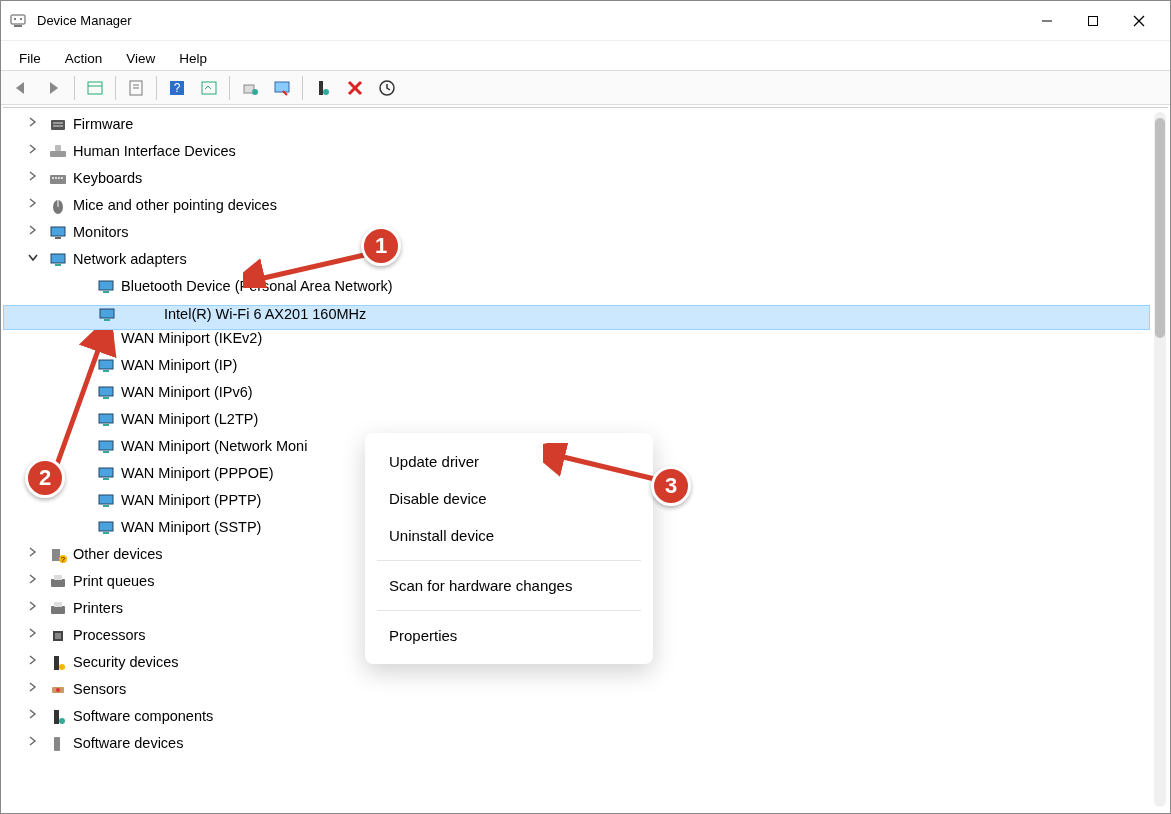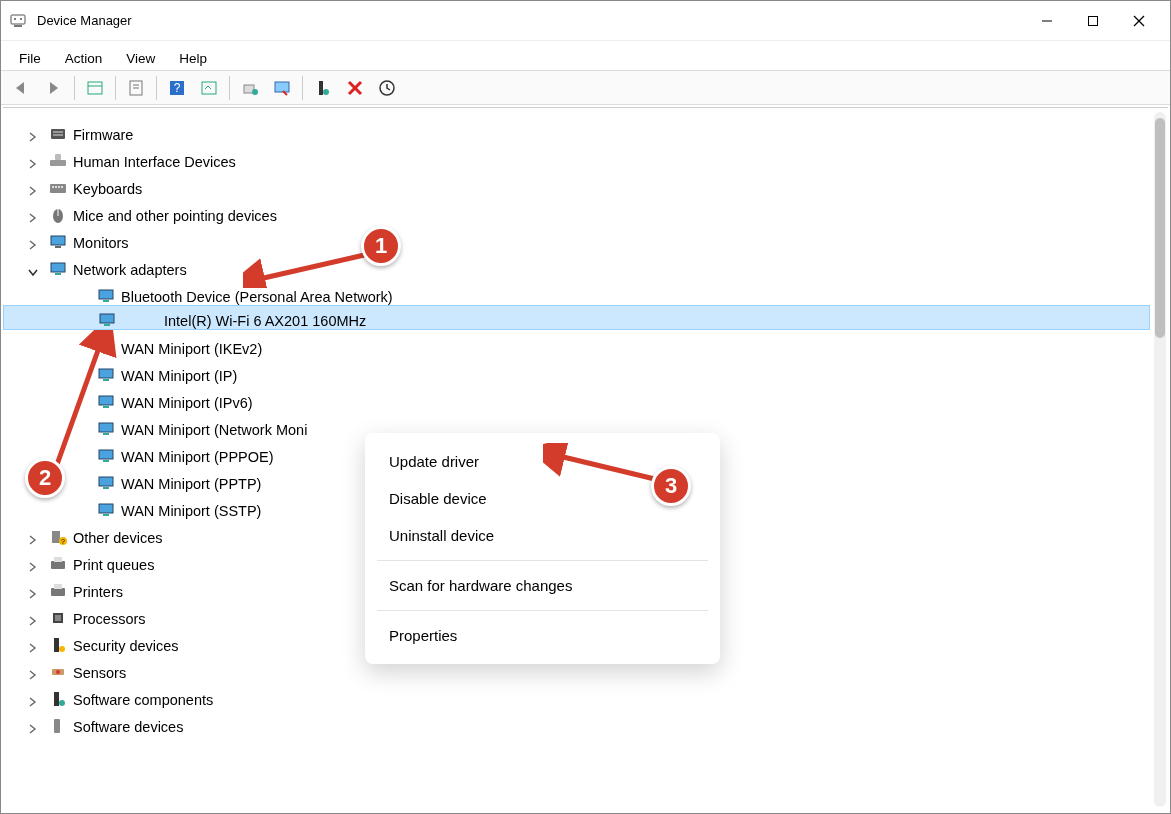--- a/index.html
+++ b/index.html
@@ -17,29 +17,29 @@
 
 .toolbar { height: 34px; display: flex; align-items: center; padding: 0 6px; gap: 2px; border-bottom: 1px solid #ddd; background: #fafafa; }
 .tbtn { width: 30px; height: 28px; display: flex; align-items: center; justify-content: center; border: 1px solid transparent; }
 .tsep { width: 1px; height: 24px; background: #ccc; margin: 0 3px; }
 
 .content { flex: 1; position: relative; border-top: 1px solid #ccc; margin: 2px; overflow: hidden; }
 .tree { position: absolute; left: 0; top: 0; right: 18px; bottom: 0; padding: 8px 0 8px 0; overflow: hidden; }
 .scrollbar { position: absolute; right: 2px; top: 4px; bottom: 4px; width: 12px; background: #f0f0f0; border-radius: 6px; }
 .scrollbar .thumb { position: absolute; left: 1px; right: 1px; top: 6px; height: 220px; background: #bfbfbf; border-radius: 5px; }
 
-.node { display: flex; align-items: flex-end; height: 27px; padding-left: 46px; gap: 6px; font-size: 14.5px; color: #000; white-space: nowrap; }
+.node { display: flex; align-items: flex-start; height: 27px; padding-left: 46px; gap: 6px; font-size: 14.5px; color: #000; white-space: nowrap; }
 .node .chev { width: 12px; height: 12px; display: inline-flex; align-items: center; justify-content: center; color: #666; margin-left: -22px; margin-right: 4px; }
 .node .icon { width: 18px; height: 18px; display: inline-flex; align-items:center; justify-content:center; }
 .child { padding-left: 94px; }
 .child .icon { margin-left: 0; }
 .selected { background: #cce8ff; border: 1px solid #99d1ff; height: 25px; gap: 48px; }
 .node.selected .label { }
 
-.ctxmenu { position: absolute; left: 362px; top: 325px; width: 355px; background: #fff; border-radius: 8px; box-shadow: 0 8px 24px rgba(0,0,0,0.18); padding: 10px 0; font-size: 15px; }
+.ctxmenu { position: absolute; left: 362px; top: 325px; width: 288px; background: #fff; border-radius: 8px; box-shadow: 0 8px 24px rgba(0,0,0,0.18); padding: 10px 0; font-size: 15px; }
 .ctxmenu .mitem { padding: 10px 24px; }
 .ctxmenu .mitem.bold { font-weight: 400; }
 .ctxmenu .msep { height: 1px; background: #e4e4e4; margin: 6px 12px; }
 
 .badge { position: absolute; width: 40px; height: 40px; border-radius: 50%; background: #d33c2a; color: #fff; font-size: 22px; font-weight: 700; display: flex; align-items: center; justify-content: center; box-shadow: 0 2px 4px rgba(0,0,0,0.3); border: 3px solid #fff; }
 .arrow { position: absolute; pointer-events: none; }
 
 svg { display: block; }
 </style>
 </head>
@@ -290,20 +290,29 @@
         <span class="label">WAN Miniport (IP)</span>
       </div>
       <div class="node child">
         <span class="icon">
             <svg width="18" height="18">
               <rect x="2" y="3" width="14" height="9" fill="#4aa3df" stroke="#246"></rect>
               <rect x="6" y="13" width="6" height="2" fill="#3a9"></rect>
             </svg>
           </span>
         <span class="label">WAN Miniport (IPv6)</span>
+      </div>
+      <div class="node child">
+        <span class="icon">
+            <svg width="18" height="18">
+              <rect x="2" y="3" width="14" height="9" fill="#4aa3df" stroke="#246"></rect>
+              <rect x="6" y="13" width="6" height="2" fill="#3a9"></rect>
+            </svg>
+          </span>
+        <span class="label">WAN Miniport (L2TP)</span>
       </div>
       <div class="node child">
         <span class="icon">
             <svg width="18" height="18">
               <rect x="2" y="3" width="14" height="9" fill="#4aa3df" stroke="#246"></rect>
               <rect x="6" y="13" width="6" height="2" fill="#3a9"></rect>
             </svg>
           </span>
         <span class="label">WAN Miniport (Network Moni</span>
       </div>

